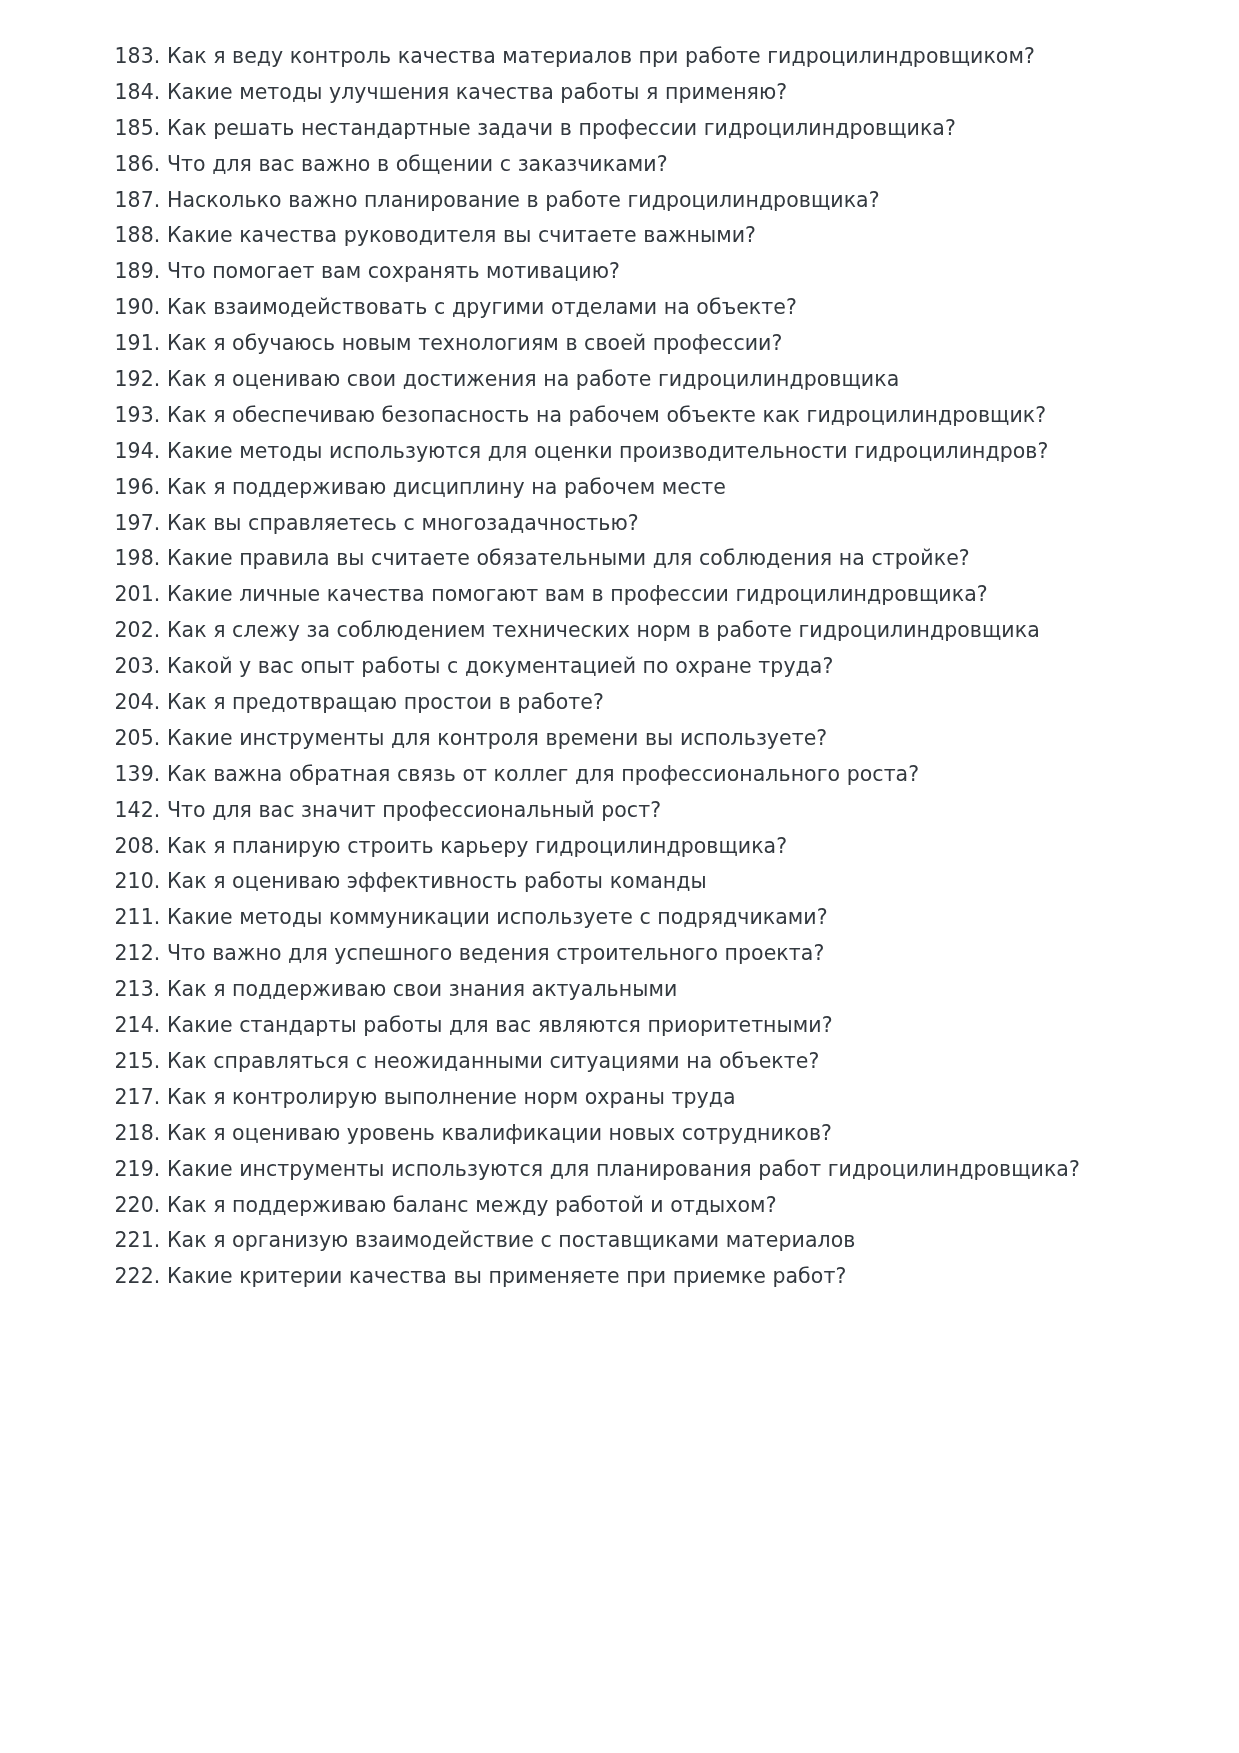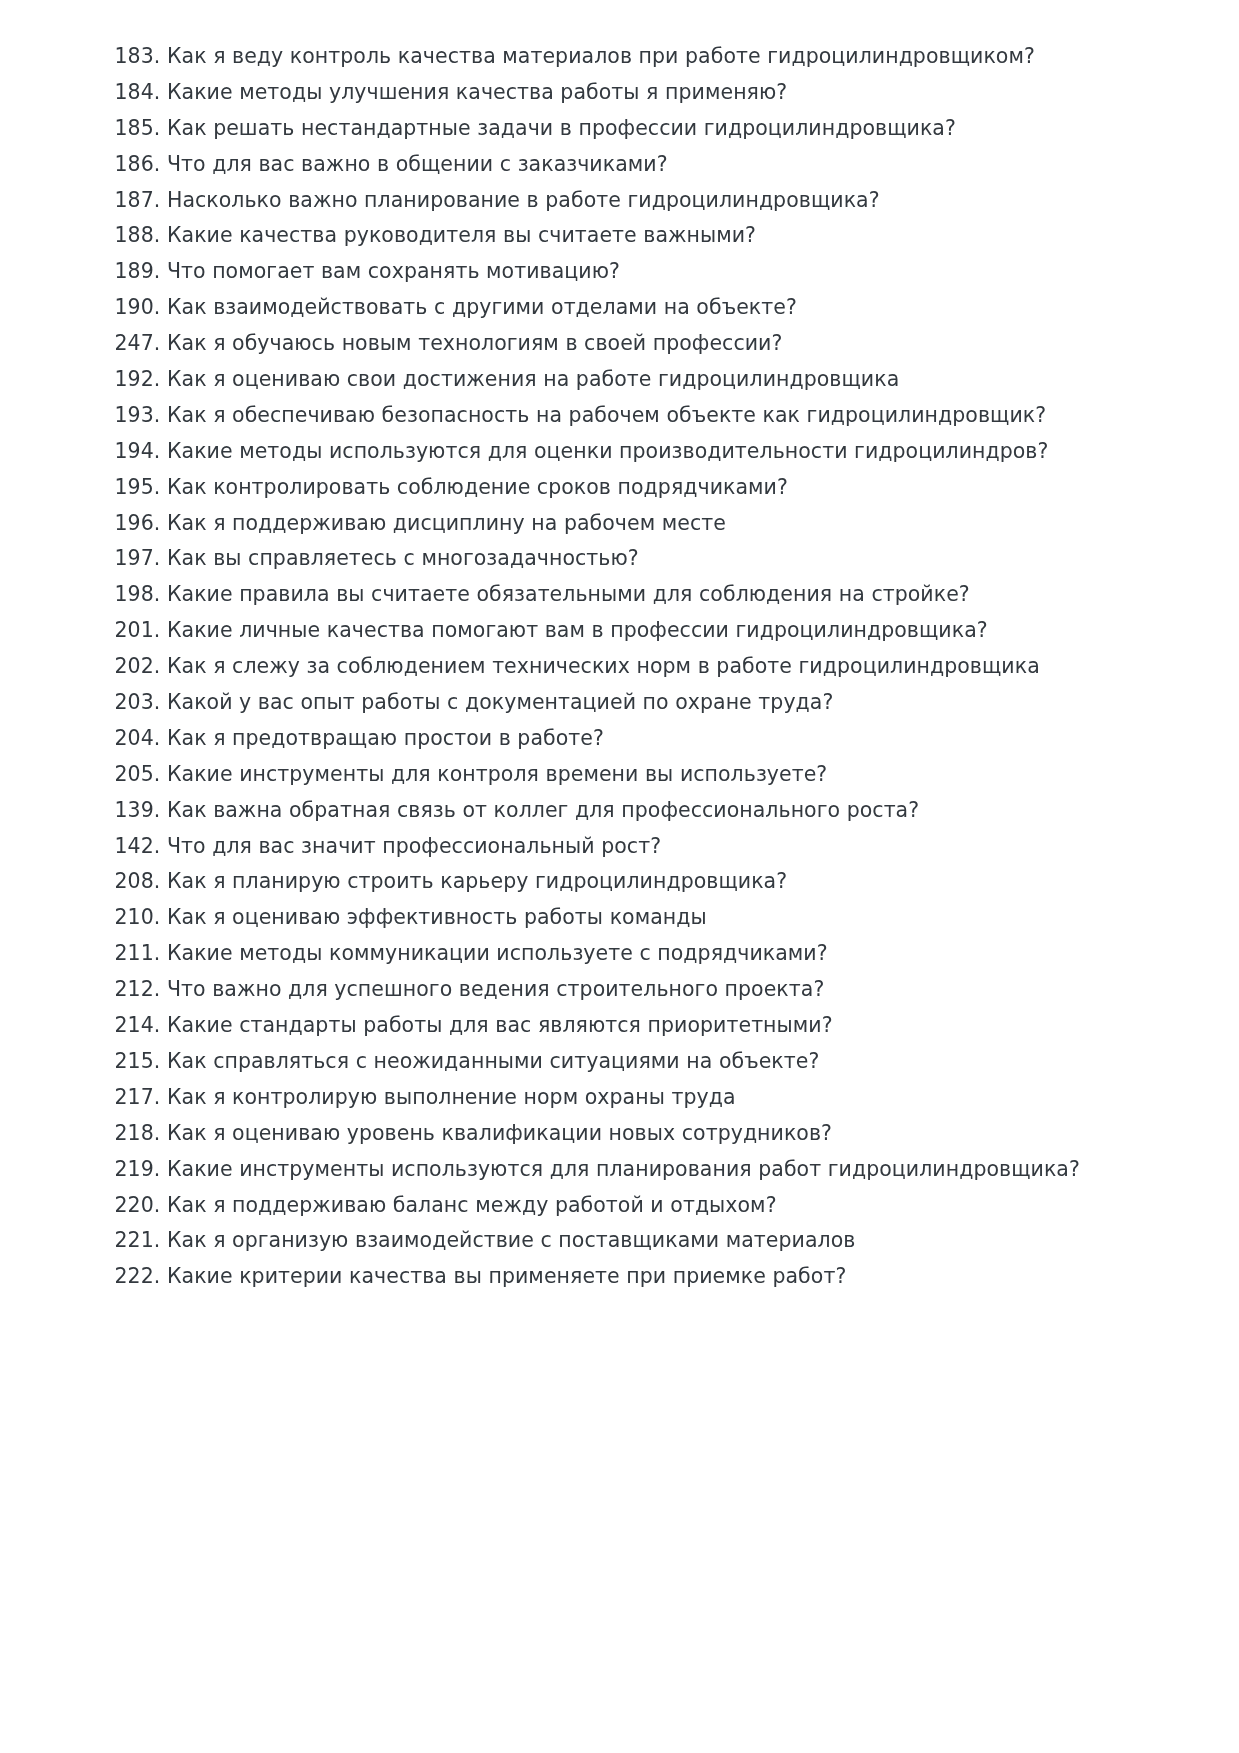--- a/index.html
+++ b/index.html
@@ -43,39 +43,39 @@
 <div class="page">
   <ol class="question-list">
     <li class="question-item">183. Как я веду контроль качества материалов при работе гидроцилиндровщиком?</li>
     <li class="question-item">184. Какие методы улучшения качества работы я применяю?</li>
     <li class="question-item">185. Как решать нестандартные задачи в профессии гидроцилиндровщика?</li>
     <li class="question-item">186. Что для вас важно в общении с заказчиками?</li>
     <li class="question-item">187. Насколько важно планирование в работе гидроцилиндровщика?</li>
     <li class="question-item">188. Какие качества руководителя вы считаете важными?</li>
     <li class="question-item">189. Что помогает вам сохранять мотивацию?</li>
     <li class="question-item">190. Как взаимодействовать с другими отделами на объекте?</li>
-    <li class="question-item">247. Как я обучаюсь новым технологиям в своей профессии?</li>
+    <li class="question-item">191. Как я обучаюсь новым технологиям в своей профессии?</li>
     <li class="question-item">192. Как я оцениваю свои достижения на работе гидроцилиндровщика</li>
     <li class="question-item">193. Как я обеспечиваю безопасность на рабочем объекте как гидроцилиндровщик?</li>
     <li class="question-item">194. Какие методы используются для оценки производительности гидроцилиндров?</li>
-    <li class="question-item">195. Как контролировать соблюдение сроков подрядчиками?</li>
     <li class="question-item">196. Как я поддерживаю дисциплину на рабочем месте</li>
     <li class="question-item">197. Как вы справляетесь с многозадачностью?</li>
     <li class="question-item">198. Какие правила вы считаете обязательными для соблюдения на стройке?</li>
     <li class="question-item">201. Какие личные качества помогают вам в профессии гидроцилиндровщика?</li>
     <li class="question-item">202. Как я слежу за соблюдением технических норм в работе гидроцилиндровщика</li>
     <li class="question-item">203. Какой у вас опыт работы с документацией по охране труда?</li>
     <li class="question-item">204. Как я предотвращаю простои в работе?</li>
     <li class="question-item">205. Какие инструменты для контроля времени вы используете?</li>
     <li class="question-item">139. Как важна обратная связь от коллег для профессионального роста?</li>
     <li class="question-item">142. Что для вас значит профессиональный рост?</li>
     <li class="question-item">208. Как я планирую строить карьеру гидроцилиндровщика?</li>
     <li class="question-item">210. Как я оцениваю эффективность работы команды</li>
     <li class="question-item">211. Какие методы коммуникации используете с подрядчиками?</li>
     <li class="question-item">212. Что важно для успешного ведения строительного проекта?</li>
+    <li class="question-item">213. Как я поддерживаю свои знания актуальными</li>
     <li class="question-item">214. Какие стандарты работы для вас являются приоритетными?</li>
     <li class="question-item">215. Как справляться с неожиданными ситуациями на объекте?</li>
     <li class="question-item">217. Как я контролирую выполнение норм охраны труда</li>
     <li class="question-item">218. Как я оцениваю уровень квалификации новых сотрудников?</li>
     <li class="question-item">219. Какие инструменты используются для планирования работ гидроцилиндровщика?</li>
     <li class="question-item">220. Как я поддерживаю баланс между работой и отдыхом?</li>
     <li class="question-item">221. Как я организую взаимодействие с поставщиками материалов</li>
     <li class="question-item">222. Какие критерии качества вы применяете при приемке работ?</li>
   </ol>
 </div>

